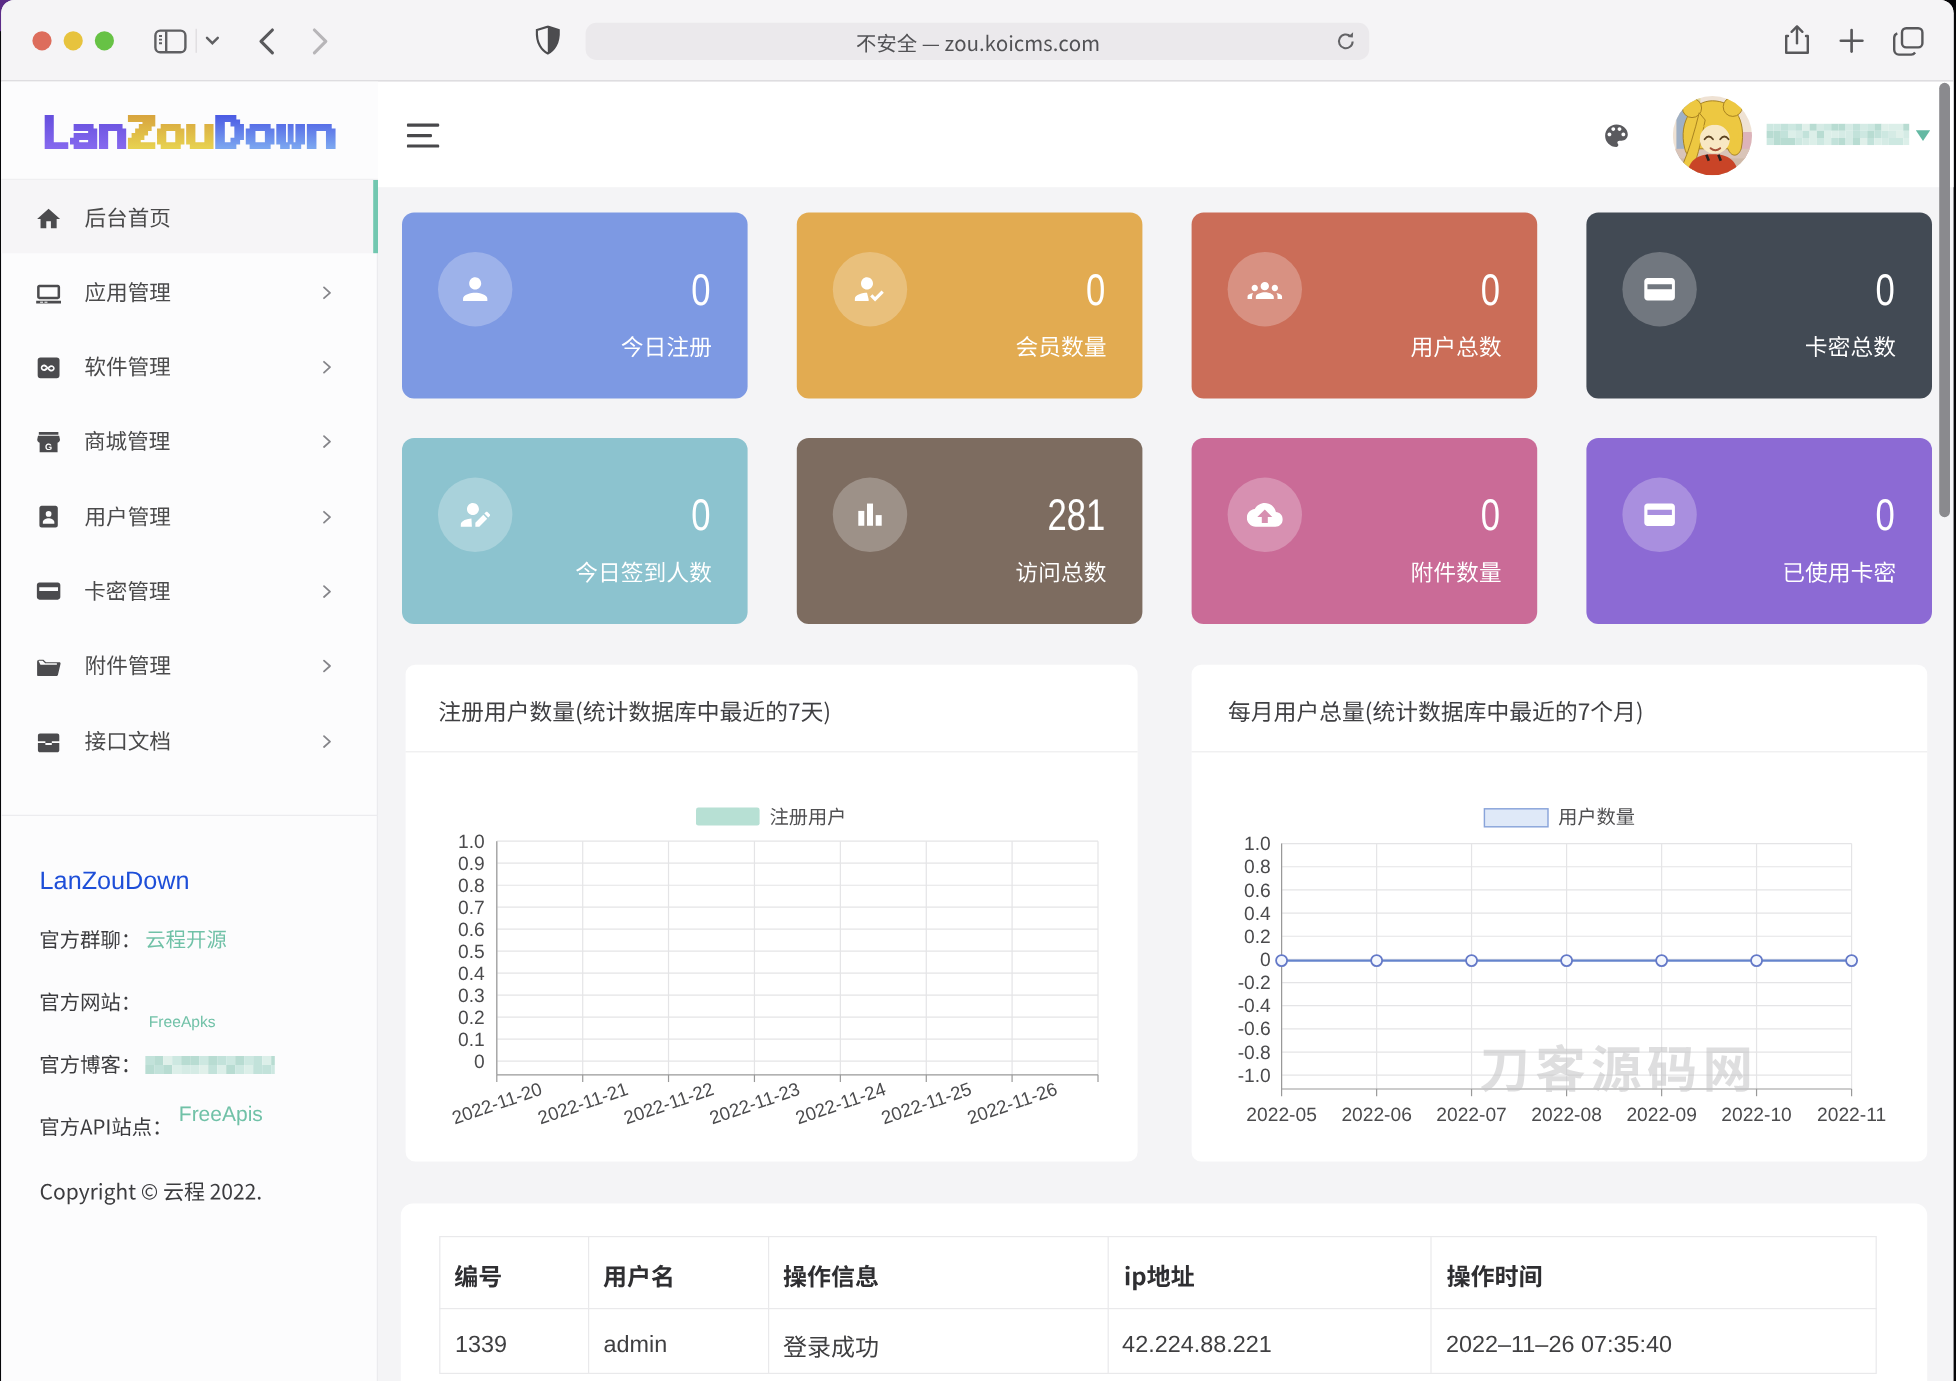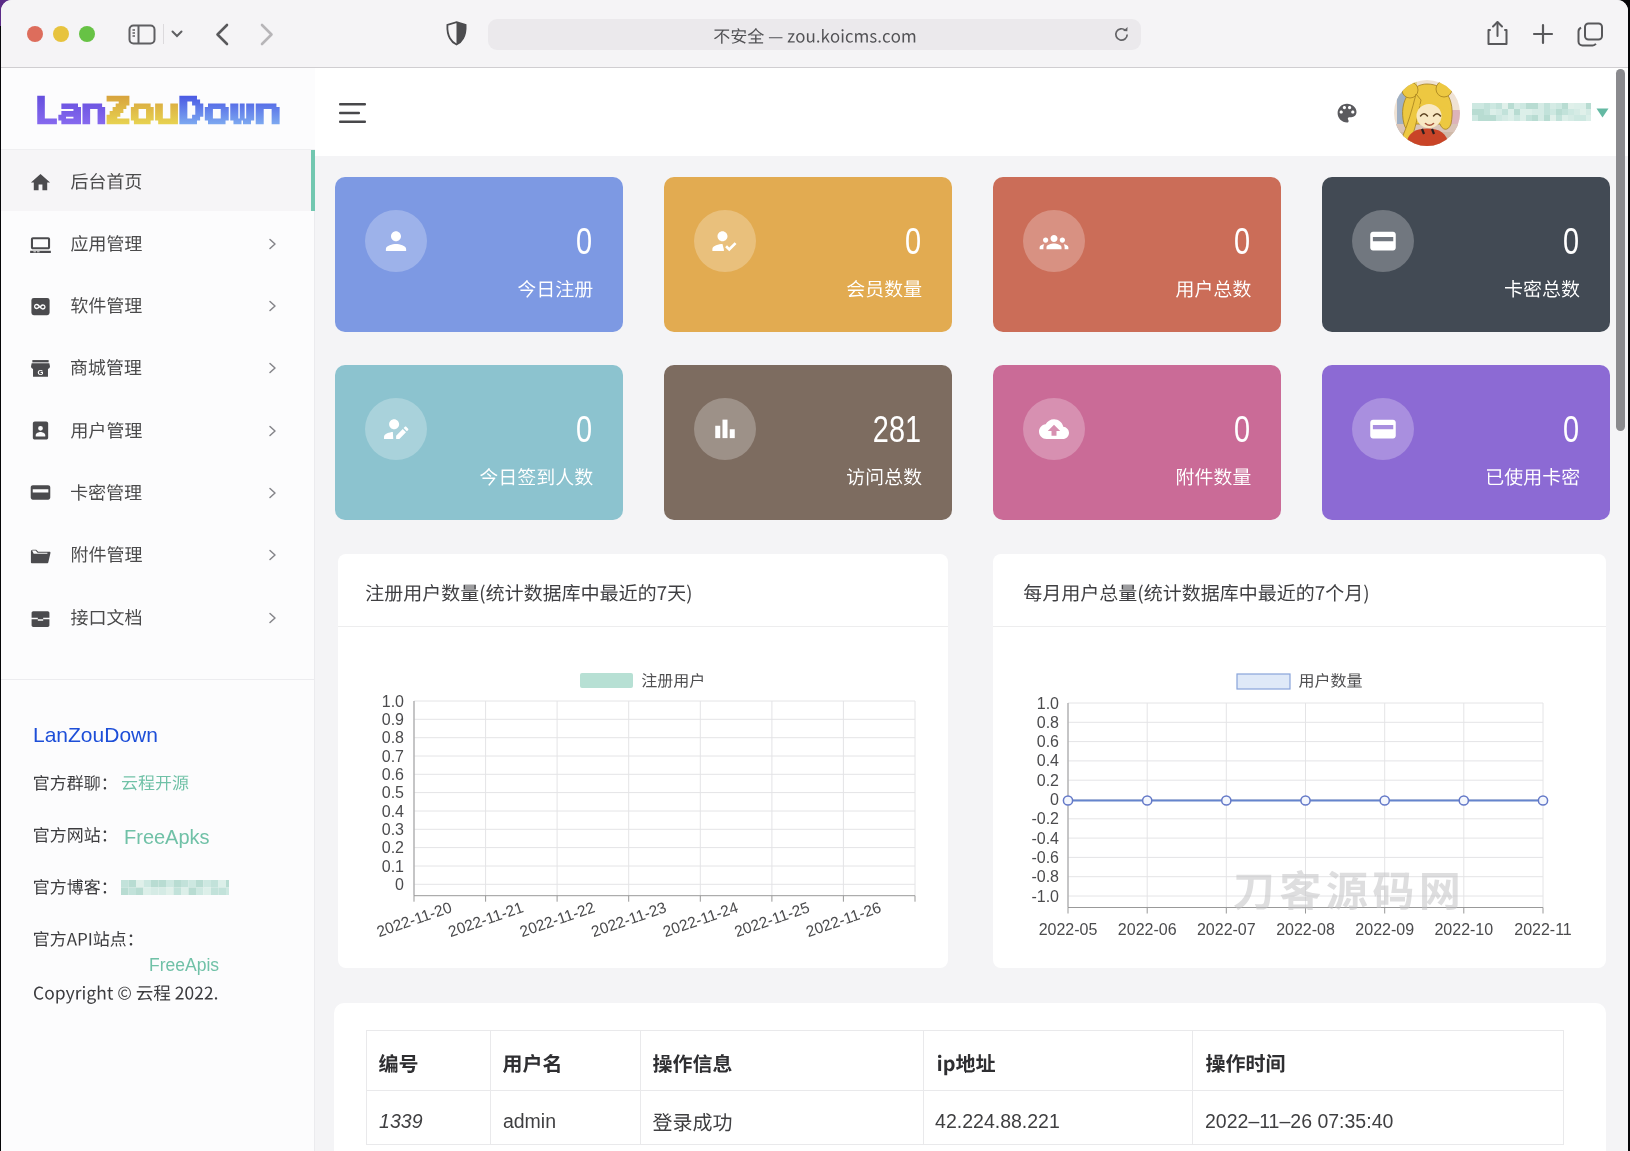--- a/index.html
+++ b/index.html
@@ -176,32 +176,32 @@
 <svg style="position:absolute;left:120.0px;top:772.9px;" width="70.5" height="19.5" viewBox="0 0 70.5 19.5">
         <g transform="translate(1.0,16.1) scale(1.0,1)">
           <path d="M2.8 -12.9V-11.6H14.3V-12.9ZM2.4 0.7C3.1 0.5 4.1 0.4 13.4 -0.4C13.9 0.3 14.2 0.9 14.5 1.4L15.7 0.7C14.9 -0.9 13.1 -3.4 11.7 -5.3L10.5 -4.7C11.2 -3.8 12.0 -2.7 12.7 -1.6L4.1 -1.0C5.5 -2.6 6.9 -4.7 8.0 -6.8H16.1V-8.1H1.0V-6.8H6.2C5.2 -4.6 3.7 -2.5 3.2 -1.9C2.7 -1.2 2.3 -0.8 1.9 -0.7C2.1 -0.3 2.3 0.4 2.4 0.7Z M26.0 -12.5H31.2V-9.3H26.0ZM24.9 -13.6V-8.2H32.4V-13.6ZM24.6 -3.6V-2.4H27.9V-0.2H23.5V0.9H33.4V-0.2H29.2V-2.4H32.6V-3.6H29.2V-5.6H33.0V-6.7H24.2V-5.6H27.9V-3.6ZM23.1 -14.0C21.9 -13.5 19.6 -13.0 17.7 -12.6C17.9 -12.4 18.1 -12.0 18.1 -11.7C18.9 -11.8 19.8 -11.9 20.6 -12.1V-9.5H17.8V-8.3H20.4C19.8 -6.3 18.6 -4.1 17.5 -2.9C17.7 -2.6 18.0 -2.1 18.1 -1.8C19.0 -2.8 19.9 -4.5 20.6 -6.2V1.3H21.9V-6.0C22.4 -5.3 23.1 -4.4 23.4 -3.9L24.2 -4.9C23.8 -5.3 22.4 -6.8 21.9 -7.2V-8.3H24.0V-9.5H21.9V-12.4C22.7 -12.6 23.4 -12.8 24.0 -13.1Z M45.0 -12.0V-7.1H40.3V-7.8V-12.0ZM34.9 -7.1V-5.9H38.9C38.7 -3.6 37.8 -1.3 34.9 0.5C35.3 0.7 35.7 1.1 35.9 1.4C39.1 -0.6 40.0 -3.2 40.2 -5.9H45.0V1.4H46.3V-5.9H50.1V-7.1H46.3V-12.0H49.6V-13.2H35.5V-12.0H39.0V-7.8L39.0 -7.1Z M60.1 -6.9H65.3V-5.4H60.1ZM60.1 -9.3H65.3V-7.9H60.1ZM59.6 -3.5C59.1 -2.3 58.3 -1.2 57.5 -0.3C57.8 -0.2 58.3 0.2 58.6 0.3C59.3 -0.5 60.2 -1.9 60.7 -3.2ZM64.4 -3.2C65.1 -2.1 65.9 -0.7 66.3 0.2L67.4 -0.4C67.0 -1.2 66.2 -2.6 65.5 -3.6ZM52.5 -13.2C53.4 -12.6 54.7 -11.8 55.3 -11.3L56.1 -12.3C55.4 -12.8 54.1 -13.5 53.2 -14.1ZM51.6 -8.6C52.6 -8.1 53.9 -7.3 54.5 -6.8L55.3 -7.8C54.6 -8.3 53.3 -9.0 52.4 -9.5ZM52.0 0.4 53.1 1.1C54.0 -0.5 54.9 -2.6 55.6 -4.4L54.6 -5.1C53.8 -3.2 52.8 -0.9 52.0 0.4ZM56.7 -13.4V-8.8C56.7 -6.0 56.6 -2.1 54.6 0.6C54.9 0.7 55.5 1.1 55.7 1.3C57.7 -1.6 58.0 -5.8 58.0 -8.8V-12.3H67.2V-13.4ZM62.0 -12.1C61.9 -11.6 61.7 -10.9 61.6 -10.3H59.0V-4.4H62.0V0.0C62.0 0.2 62.0 0.3 61.8 0.3C61.5 0.3 60.8 0.3 60.0 0.3C60.1 0.6 60.3 1.0 60.4 1.3C61.5 1.4 62.2 1.4 62.7 1.2C63.1 1.0 63.3 0.7 63.3 0.0V-4.4H66.5V-10.3H62.8C63.0 -10.8 63.2 -11.3 63.5 -11.8Z" fill="#70c1a7"></path>
         </g>
       </svg>
 <svg style="position:absolute;left:32.3px;top:824.6px;" width="76.3" height="19.8" viewBox="0 0 76.3 19.8">
         <g transform="translate(0.7,16.4) scale(1.0,1)">
           <path d="M4.7 -8.9H12.3V-6.7H4.7ZM3.4 -10.0V1.3H4.7V0.6H12.8V1.3H14.1V-4.0H4.7V-5.6H13.5V-10.0ZM4.7 -2.8H12.8V-0.6H4.7ZM7.6 -14.1C7.8 -13.7 8.0 -13.1 8.2 -12.6H1.3V-9.6H2.6V-11.4H14.4V-9.6H15.7V-12.6H9.6C9.5 -13.2 9.2 -13.8 8.9 -14.4Z M24.5 -13.9C24.9 -13.1 25.4 -12.0 25.6 -11.3H18.2V-10.1H22.8C22.6 -6.2 22.2 -1.8 17.8 0.4C18.1 0.6 18.5 1.1 18.7 1.4C21.9 -0.3 23.2 -3.1 23.8 -6.1H29.9C29.6 -2.3 29.2 -0.6 28.7 -0.2C28.5 -0.0 28.3 0.0 27.9 0.0C27.5 0.0 26.3 -0.0 25.1 -0.1C25.3 0.2 25.5 0.7 25.5 1.1C26.7 1.2 27.8 1.2 28.4 1.2C29.0 1.1 29.5 1.0 29.9 0.6C30.5 -0.1 30.9 -1.9 31.2 -6.8C31.2 -7.0 31.2 -7.4 31.2 -7.4H24.0C24.1 -8.3 24.1 -9.2 24.2 -10.1H32.9V-11.3H25.7L26.9 -11.9C26.7 -12.5 26.2 -13.6 25.7 -14.4Z M37.3 -9.1C38.1 -8.2 38.9 -7.1 39.7 -6.0C39.0 -4.2 38.1 -2.6 36.9 -1.5C37.2 -1.3 37.7 -1.0 37.9 -0.8C38.9 -1.9 39.8 -3.2 40.4 -4.8C41.0 -4.0 41.4 -3.3 41.8 -2.7L42.6 -3.5C42.2 -4.2 41.6 -5.2 40.9 -6.1C41.4 -7.5 41.8 -9.1 42.0 -10.7L40.9 -10.9C40.7 -9.6 40.4 -8.4 40.1 -7.3C39.4 -8.2 38.7 -9.0 38.1 -9.8ZM42.2 -9.1C43.0 -8.2 43.8 -7.1 44.5 -6.0C43.9 -4.1 42.9 -2.5 41.7 -1.4C42.0 -1.2 42.5 -0.8 42.7 -0.6C43.8 -1.8 44.6 -3.1 45.3 -4.8C45.9 -3.8 46.4 -2.9 46.7 -2.2L47.6 -2.9C47.2 -3.8 46.5 -4.9 45.8 -6.1C46.2 -7.5 46.6 -9.0 46.8 -10.7L45.7 -10.8C45.5 -9.6 45.3 -8.4 44.9 -7.3C44.3 -8.1 43.7 -9.0 43.0 -9.8ZM35.5 -13.3V1.3H36.8V-12.0H48.3V-0.3C48.3 -0.0 48.2 0.1 47.8 0.1C47.5 0.1 46.4 0.1 45.3 0.1C45.5 0.4 45.7 1.0 45.8 1.3C47.3 1.3 48.2 1.3 48.8 1.1C49.3 0.9 49.6 0.5 49.6 -0.3V-13.3Z M52.0 -11.1V-9.9H58.6V-11.1ZM52.7 -8.9C53.1 -7.0 53.4 -4.5 53.5 -2.8L54.6 -3.0C54.5 -4.7 54.1 -7.2 53.7 -9.1ZM54.0 -13.9C54.4 -13.1 54.9 -12.0 55.1 -11.3L56.3 -11.7C56.1 -12.4 55.6 -13.4 55.1 -14.2ZM56.6 -9.3C56.4 -7.2 55.9 -4.2 55.5 -2.4C54.1 -2.1 52.8 -1.8 51.8 -1.6L52.1 -0.3C53.9 -0.8 56.3 -1.4 58.5 -2.0L58.4 -3.1L56.6 -2.7C57.0 -4.5 57.5 -7.1 57.8 -9.1ZM58.9 -6.2V1.3H60.2V0.5H65.3V1.3H66.6V-6.2H63.0V-9.5H67.3V-10.8H63.0V-14.3H61.7V-6.2ZM60.2 -0.7V-4.9H65.3V-0.7Z M72.2 -8.3C72.9 -8.3 73.5 -8.8 73.5 -9.5C73.5 -10.3 72.9 -10.8 72.2 -10.8C71.6 -10.8 71.0 -10.3 71.0 -9.5C71.0 -8.8 71.6 -8.3 72.2 -8.3ZM72.2 0.1C72.9 0.1 73.5 -0.4 73.5 -1.2C73.5 -2.0 72.9 -2.5 72.2 -2.5C71.6 -2.5 71.0 -2.0 71.0 -1.2C71.0 -0.4 71.6 0.1 72.2 0.1Z" fill="#3c3c3f"></path>
         </g>
       </svg>
-<div style="position:absolute;left:124px;top:826px;font-size:20px;color:#70c1a7;">FreeApks</div>
+<div style="position:absolute;left:124px;top:844px;font-size:13px;color:#70c1a7;">FreeApks</div>
 <svg style="position:absolute;left:32.3px;top:876.6px;" width="76.3" height="19.8" viewBox="0 0 76.3 19.8">
         <g transform="translate(0.7,16.4) scale(1.0,1)">
           <path d="M4.7 -8.9H12.3V-6.7H4.7ZM3.4 -10.0V1.3H4.7V0.6H12.8V1.3H14.1V-4.0H4.7V-5.6H13.5V-10.0ZM4.7 -2.8H12.8V-0.6H4.7ZM7.6 -14.1C7.8 -13.7 8.0 -13.1 8.2 -12.6H1.3V-9.6H2.6V-11.4H14.4V-9.6H15.7V-12.6H9.6C9.5 -13.2 9.2 -13.8 8.9 -14.4Z M24.5 -13.9C24.9 -13.1 25.4 -12.0 25.6 -11.3H18.2V-10.1H22.8C22.6 -6.2 22.2 -1.8 17.8 0.4C18.1 0.6 18.5 1.1 18.7 1.4C21.9 -0.3 23.2 -3.1 23.8 -6.1H29.9C29.6 -2.3 29.2 -0.6 28.7 -0.2C28.5 -0.0 28.3 0.0 27.9 0.0C27.5 0.0 26.3 -0.0 25.1 -0.1C25.3 0.2 25.5 0.7 25.5 1.1C26.7 1.2 27.8 1.2 28.4 1.2C29.0 1.1 29.5 1.0 29.9 0.6C30.5 -0.1 30.9 -1.9 31.2 -6.8C31.2 -7.0 31.2 -7.4 31.2 -7.4H24.0C24.1 -8.3 24.1 -9.2 24.2 -10.1H32.9V-11.3H25.7L26.9 -11.9C26.7 -12.5 26.2 -13.6 25.7 -14.4Z M41.1 -2.0C41.9 -1.3 42.8 -0.3 43.2 0.3L44.2 -0.4C43.7 -1.1 42.8 -2.0 41.9 -2.6ZM40.6 -10.4V-4.7H41.8V-5.8H44.3V-4.7H45.5V-5.8H48.3V-4.7H49.4V-10.4H45.5V-11.4H50.3V-12.4H49.0L49.5 -12.9C48.9 -13.3 47.9 -13.9 47.1 -14.2L46.5 -13.5C47.1 -13.2 47.9 -12.8 48.4 -12.4H45.5V-14.3H44.3V-12.4H39.7V-11.4H44.3V-10.4ZM44.3 -7.7V-6.7H41.8V-7.7ZM45.5 -7.7H48.3V-6.7H45.5ZM44.3 -8.5H41.8V-9.5H44.3ZM45.5 -8.5V-9.5H48.3V-8.5ZM46.5 -5.1V-3.8H39.2V-2.7H46.5V0.0C46.5 0.2 46.5 0.3 46.2 0.3C46.0 0.3 45.2 0.3 44.3 0.3C44.5 0.6 44.6 1.0 44.7 1.3C45.9 1.3 46.6 1.3 47.1 1.2C47.6 1.0 47.8 0.7 47.8 0.0V-2.7H50.4V-3.8H47.8V-5.1ZM36.8 -14.3V-9.8H34.7V-8.6H36.8V1.3H38.0V-8.6H40.0V-9.8H38.0V-14.3Z M57.1 -9.0H62.2C61.5 -8.2 60.6 -7.5 59.5 -6.9C58.5 -7.5 57.6 -8.1 57.0 -8.9ZM57.4 -11.3C56.6 -10.0 54.9 -8.5 52.6 -7.4C52.9 -7.2 53.2 -6.8 53.4 -6.5C54.4 -7.0 55.3 -7.6 56.1 -8.2C56.7 -7.4 57.5 -6.8 58.3 -6.2C56.3 -5.2 53.9 -4.5 51.6 -4.1C51.8 -3.8 52.1 -3.3 52.2 -2.9C53.1 -3.1 54.0 -3.3 54.9 -3.6V1.3H56.2V0.8H62.9V1.3H64.2V-3.7C65.0 -3.5 65.8 -3.3 66.6 -3.2C66.8 -3.6 67.1 -4.1 67.4 -4.4C65.0 -4.7 62.7 -5.4 60.8 -6.2C62.2 -7.2 63.4 -8.3 64.2 -9.5L63.3 -10.1L63.1 -10.0H58.0C58.3 -10.3 58.6 -10.7 58.8 -11.0ZM59.5 -5.5C60.7 -4.8 62.1 -4.3 63.6 -3.9H55.7C57.1 -4.3 58.3 -4.9 59.5 -5.5ZM56.2 -0.3V-2.8H62.9V-0.3ZM58.3 -14.1C58.6 -13.7 58.9 -13.2 59.1 -12.7H52.3V-9.5H53.6V-11.6H65.4V-9.5H66.7V-12.7H60.6C60.3 -13.3 59.9 -13.9 59.6 -14.4Z M72.2 -8.3C72.9 -8.3 73.5 -8.8 73.5 -9.5C73.5 -10.3 72.9 -10.8 72.2 -10.8C71.6 -10.8 71.0 -10.3 71.0 -9.5C71.0 -8.8 71.6 -8.3 72.2 -8.3ZM72.2 0.1C72.9 0.1 73.5 -0.4 73.5 -1.2C73.5 -2.0 72.9 -2.5 72.2 -2.5C71.6 -2.5 71.0 -2.0 71.0 -1.2C71.0 -0.4 71.6 0.1 72.2 0.1Z" fill="#3c3c3f"></path>
         </g>
       </svg>
 <svg style="position:absolute;left:32.3px;top:928.6px;" width="102.3" height="19.8" viewBox="0 0 102.3 19.8">
         <g transform="translate(0.7,16.4) scale(1.0,1)">
           <path d="M4.7 -8.9H12.3V-6.7H4.7ZM3.4 -10.0V1.3H4.7V0.6H12.8V1.3H14.1V-4.0H4.7V-5.6H13.5V-10.0ZM4.7 -2.8H12.8V-0.6H4.7ZM7.6 -14.1C7.8 -13.7 8.0 -13.1 8.2 -12.6H1.3V-9.6H2.6V-11.4H14.4V-9.6H15.7V-12.6H9.6C9.5 -13.2 9.2 -13.8 8.9 -14.4Z M24.5 -13.9C24.9 -13.1 25.4 -12.0 25.6 -11.3H18.2V-10.1H22.8C22.6 -6.2 22.2 -1.8 17.8 0.4C18.1 0.6 18.5 1.1 18.7 1.4C21.9 -0.3 23.2 -3.1 23.8 -6.1H29.9C29.6 -2.3 29.2 -0.6 28.7 -0.2C28.5 -0.0 28.3 0.0 27.9 0.0C27.5 0.0 26.3 -0.0 25.1 -0.1C25.3 0.2 25.5 0.7 25.5 1.1C26.7 1.2 27.8 1.2 28.4 1.2C29.0 1.1 29.5 1.0 29.9 0.6C30.5 -0.1 30.9 -1.9 31.2 -6.8C31.2 -7.0 31.2 -7.4 31.2 -7.4H24.0C24.1 -8.3 24.1 -9.2 24.2 -10.1H32.9V-11.3H25.7L26.9 -11.9C26.7 -12.5 26.2 -13.6 25.7 -14.4Z M34.1 0.0H35.6L36.9 -3.8H41.4L42.6 0.0H44.3L40.0 -12.5H38.3ZM37.2 -5.0 37.9 -7.0C38.3 -8.4 38.7 -9.7 39.1 -11.2H39.2C39.6 -9.7 40.0 -8.4 40.4 -7.0L41.0 -5.0Z M46.1 0.0H47.6V-5.0H49.7C52.4 -5.0 54.3 -6.2 54.3 -8.8C54.3 -11.5 52.4 -12.5 49.6 -12.5H46.1ZM47.6 -6.2V-11.2H49.4C51.6 -11.2 52.7 -10.6 52.7 -8.8C52.7 -7.0 51.7 -6.2 49.5 -6.2Z M56.8 0.0H58.4V-12.5H56.8Z M61.1 -11.1V-9.9H67.7V-11.1ZM61.7 -8.9C62.1 -7.0 62.5 -4.5 62.6 -2.8L63.6 -3.0C63.5 -4.7 63.2 -7.2 62.8 -9.1ZM63.1 -13.9C63.5 -13.1 64.0 -12.0 64.2 -11.3L65.4 -11.7C65.2 -12.4 64.7 -13.4 64.2 -14.2ZM65.7 -9.3C65.5 -7.2 65.0 -4.2 64.6 -2.4C63.2 -2.1 61.9 -1.8 60.9 -1.6L61.2 -0.3C63.0 -0.8 65.3 -1.4 67.6 -2.0L67.5 -3.1L65.7 -2.7C66.1 -4.5 66.6 -7.1 66.9 -9.1ZM68.0 -6.2V1.3H69.3V0.5H74.4V1.3H75.7V-6.2H72.1V-9.5H76.4V-10.8H72.1V-14.3H70.8V-6.2ZM69.3 -0.7V-4.9H74.4V-0.7Z M81.1 -7.9H90.0V-4.9H81.1ZM82.9 -2.2C83.1 -1.1 83.2 0.4 83.2 1.2L84.5 1.0C84.5 0.2 84.3 -1.2 84.1 -2.3ZM86.4 -2.2C86.9 -1.1 87.4 0.3 87.6 1.2L88.8 0.9C88.6 0.0 88.1 -1.4 87.5 -2.4ZM89.8 -2.3C90.7 -1.2 91.6 0.3 92.0 1.2L93.2 0.7C92.8 -0.2 91.8 -1.7 91.0 -2.7ZM80.1 -2.6C79.6 -1.4 78.7 0.0 77.8 0.8L78.9 1.3C79.9 0.4 80.8 -1.0 81.3 -2.3ZM79.9 -9.1V-3.7H91.3V-9.1H86.1V-11.3H92.5V-12.5H86.1V-14.3H84.8V-9.1Z M98.3 -8.3C99.0 -8.3 99.6 -8.8 99.6 -9.5C99.6 -10.3 99.0 -10.8 98.3 -10.8C97.6 -10.8 97.0 -10.3 97.0 -9.5C97.0 -8.8 97.6 -8.3 98.3 -8.3ZM98.3 0.1C99.0 0.1 99.6 -0.4 99.6 -1.2C99.6 -2.0 99.0 -2.5 98.3 -2.5C97.6 -2.5 97.0 -2.0 97.0 -1.2C97.0 -0.4 97.6 0.1 98.3 0.1Z" fill="#3c3c3f"></path>
         </g>
       </svg>
-<div style="position:absolute;left:149px;top:955px;font-size:17.5px;color:#70c1a7;">FreeApis</div>
+<div style="position:absolute;left:149px;top:918px;font-size:17.5px;color:#70c1a7;">FreeApis</div>
 <svg style="position:absolute;left:32.0px;top:982.5px;" width="187.2" height="22.8" viewBox="0 0 187.2 22.8">
         <g transform="translate(1.0,16.5) scale(1.0,1)">
           <path d="M6.6 0.2C8.3 0.2 9.5 -0.4 10.5 -1.6L9.6 -2.6C8.8 -1.7 7.9 -1.2 6.7 -1.2C4.2 -1.2 2.7 -3.2 2.7 -6.5C2.7 -9.7 4.3 -11.6 6.7 -11.6C7.8 -11.6 8.7 -11.1 9.3 -10.4L10.2 -11.5C9.5 -12.3 8.3 -13.1 6.7 -13.1C3.4 -13.1 1.0 -10.6 1.0 -6.4C1.0 -2.2 3.4 0.2 6.6 0.2Z M16.5 0.2C18.8 0.2 20.9 -1.6 20.9 -4.7C20.9 -7.9 18.8 -9.7 16.5 -9.7C14.1 -9.7 12.1 -7.9 12.1 -4.7C12.1 -1.6 14.1 0.2 16.5 0.2ZM16.5 -1.1C14.8 -1.1 13.7 -2.6 13.7 -4.7C13.7 -6.9 14.8 -8.4 16.5 -8.4C18.1 -8.4 19.2 -6.9 19.2 -4.7C19.2 -2.6 18.1 -1.1 16.5 -1.1Z M23.4 4.0H25.0V0.8L24.9 -0.9C25.8 -0.2 26.7 0.2 27.6 0.2C29.7 0.2 31.7 -1.6 31.7 -4.9C31.7 -7.8 30.4 -9.7 27.9 -9.7C26.8 -9.7 25.7 -9.1 24.9 -8.4H24.9L24.7 -9.5H23.4ZM27.3 -1.1C26.7 -1.1 25.8 -1.4 25.0 -2.1V-7.1C25.9 -7.9 26.7 -8.4 27.5 -8.4C29.3 -8.4 30.0 -7.0 30.0 -4.9C30.0 -2.5 28.9 -1.1 27.3 -1.1Z M34.4 4.1C36.3 4.1 37.3 2.7 37.9 0.8L41.5 -9.5H40.0L38.2 -4.2C38.0 -3.4 37.7 -2.4 37.5 -1.5H37.4C37.0 -2.4 36.7 -3.4 36.4 -4.2L34.5 -9.5H32.8L36.7 0.0L36.5 0.7C36.1 1.9 35.4 2.8 34.3 2.8C34.1 2.8 33.8 2.7 33.6 2.6L33.3 3.9C33.6 4.0 34.0 4.1 34.4 4.1Z M43.3 0.0H45.0V-6.1C45.6 -7.7 46.6 -8.3 47.3 -8.3C47.7 -8.3 48.0 -8.3 48.3 -8.2L48.6 -9.5C48.3 -9.7 48.0 -9.7 47.5 -9.7C46.5 -9.7 45.5 -9.0 44.9 -7.8H44.8L44.7 -9.5H43.3Z M50.1 0.0H51.7V-9.5H50.1ZM50.9 -11.5C51.6 -11.5 52.0 -11.9 52.0 -12.5C52.0 -13.1 51.6 -13.6 50.9 -13.6C50.3 -13.6 49.9 -13.1 49.9 -12.5C49.9 -11.9 50.3 -11.5 50.9 -11.5Z M58.2 4.4C61.1 4.4 63.0 2.9 63.0 1.1C63.0 -0.5 61.8 -1.2 59.7 -1.2H57.8C56.5 -1.2 56.1 -1.6 56.1 -2.2C56.1 -2.7 56.4 -3.0 56.7 -3.3C57.2 -3.1 57.7 -3.0 58.1 -3.0C60.1 -3.0 61.6 -4.3 61.6 -6.3C61.6 -7.1 61.3 -7.8 60.8 -8.3H62.8V-9.5H59.5C59.2 -9.6 58.7 -9.7 58.1 -9.7C56.2 -9.7 54.6 -8.4 54.6 -6.4C54.6 -5.2 55.2 -4.3 55.8 -3.8V-3.7C55.3 -3.4 54.8 -2.7 54.8 -2.0C54.8 -1.2 55.1 -0.7 55.6 -0.4V-0.3C54.7 0.2 54.2 1.0 54.2 1.8C54.2 3.5 55.8 4.4 58.2 4.4ZM58.1 -4.1C57.1 -4.1 56.1 -5.0 56.1 -6.4C56.1 -7.8 57.0 -8.6 58.1 -8.6C59.3 -8.6 60.2 -7.8 60.2 -6.4C60.2 -5.0 59.2 -4.1 58.1 -4.1ZM58.4 3.3C56.6 3.3 55.6 2.6 55.6 1.6C55.6 1.1 55.9 0.5 56.6 0.0C57.0 0.1 57.5 0.1 57.8 0.1H59.5C60.7 0.1 61.4 0.5 61.4 1.3C61.4 2.3 60.2 3.3 58.4 3.3Z M64.8 0.0H66.4V-6.9C67.4 -7.9 68.0 -8.3 69.0 -8.3C70.3 -8.3 70.8 -7.6 70.8 -5.8V0.0H72.4V-6.0C72.4 -8.4 71.5 -9.7 69.5 -9.7C68.2 -9.7 67.2 -9.0 66.4 -8.2L66.4 -10.1V-13.9H64.8Z M78.4 0.2C79.0 0.2 79.6 0.1 80.2 -0.1L79.9 -1.3C79.6 -1.2 79.1 -1.1 78.8 -1.1C77.7 -1.1 77.3 -1.7 77.3 -2.9V-8.2H79.9V-9.5H77.3V-12.2H76.0L75.8 -9.5L74.3 -9.4V-8.2H75.7V-2.9C75.7 -1.0 76.4 0.2 78.4 0.2Z M91.6 0.2C95.0 0.2 97.9 -2.3 97.9 -6.3C97.9 -10.3 95.0 -12.8 91.6 -12.8C88.2 -12.8 85.3 -10.3 85.3 -6.3C85.3 -2.3 88.2 0.2 91.6 0.2ZM91.6 -0.6C88.7 -0.6 86.2 -2.9 86.2 -6.3C86.2 -9.7 88.7 -12.0 91.6 -12.0C94.6 -12.0 97.0 -9.7 97.0 -6.3C97.0 -2.9 94.6 -0.6 91.6 -0.6ZM91.8 -2.5C92.9 -2.5 93.7 -2.9 94.4 -3.6L93.8 -4.4C93.3 -3.9 92.7 -3.5 91.8 -3.5C90.4 -3.5 89.5 -4.6 89.5 -6.3C89.5 -7.9 90.5 -8.9 91.9 -8.9C92.6 -8.9 93.1 -8.6 93.6 -8.1L94.3 -8.9C93.7 -9.5 92.9 -10.0 91.8 -10.0C90.0 -10.0 88.2 -8.6 88.2 -6.3C88.2 -3.9 89.8 -2.5 91.8 -2.5Z M105.7 -13.3V-12.0H117.6V-13.3ZM105.3 0.8C106.0 0.5 107.0 0.4 116.7 -0.4C117.1 0.3 117.5 0.9 117.7 1.5L119.0 0.7C118.1 -0.9 116.4 -3.5 114.9 -5.5L113.7 -4.8C114.4 -3.9 115.2 -2.7 115.9 -1.6L107.1 -1.0C108.5 -2.7 109.9 -4.8 111.1 -7.0H119.4V-8.4H103.8V-7.0H109.3C108.1 -4.8 106.7 -2.6 106.2 -2.0C105.6 -1.3 105.2 -0.8 104.8 -0.7C105.0 -0.3 105.2 0.5 105.3 0.8Z M129.6 -12.8H134.9V-9.6H129.6ZM128.4 -14.0V-8.5H136.2V-14.0ZM128.2 -3.7V-2.5H131.6V-0.2H127.0V0.9H137.2V-0.2H132.9V-2.5H136.4V-3.7H132.9V-5.8H136.8V-6.9H127.8V-5.8H131.6V-3.7ZM126.6 -14.5C125.4 -13.9 123.0 -13.4 121.1 -13.0C121.2 -12.7 121.4 -12.3 121.5 -12.0C122.3 -12.1 123.2 -12.3 124.0 -12.5V-9.8H121.2V-8.5H123.9C123.2 -6.5 122.0 -4.3 120.8 -3.0C121.0 -2.7 121.4 -2.2 121.5 -1.8C122.4 -2.9 123.3 -4.6 124.0 -6.4V1.4H125.3V-6.2C125.9 -5.4 126.6 -4.5 126.9 -4.0L127.7 -5.0C127.4 -5.4 125.8 -7.0 125.3 -7.5V-8.5H127.5V-9.8H125.3V-12.8C126.2 -13.0 126.9 -13.2 127.6 -13.4Z M142.5 0.0H150.6V-1.4H147.0C146.4 -1.4 145.6 -1.3 144.9 -1.3C147.9 -4.1 150.0 -6.7 150.0 -9.3C150.0 -11.6 148.5 -13.1 146.2 -13.1C144.6 -13.1 143.5 -12.3 142.4 -11.2L143.4 -10.3C144.1 -11.1 145.0 -11.8 146.0 -11.8C147.6 -11.8 148.4 -10.7 148.4 -9.2C148.4 -7.0 146.5 -4.5 142.5 -0.9Z M156.3 0.2C158.8 0.2 160.3 -2.0 160.3 -6.5C160.3 -10.9 158.8 -13.1 156.3 -13.1C153.9 -13.1 152.3 -10.9 152.3 -6.5C152.3 -2.0 153.9 0.2 156.3 0.2ZM156.3 -1.1C154.9 -1.1 153.9 -2.7 153.9 -6.5C153.9 -10.2 154.9 -11.8 156.3 -11.8C157.8 -11.8 158.8 -10.2 158.8 -6.5C158.8 -2.7 157.8 -1.1 156.3 -1.1Z M161.9 0.0H170.0V-1.4H166.5C165.8 -1.4 165.0 -1.3 164.4 -1.3C167.4 -4.1 169.4 -6.7 169.4 -9.3C169.4 -11.6 167.9 -13.1 165.7 -13.1C164.0 -13.1 162.9 -12.3 161.9 -11.2L162.8 -10.3C163.5 -11.1 164.4 -11.8 165.5 -11.8C167.1 -11.8 167.8 -10.7 167.8 -9.2C167.8 -7.0 166.0 -4.5 161.9 -0.9Z M171.7 0.0H179.7V-1.4H176.2C175.5 -1.4 174.7 -1.3 174.1 -1.3C177.1 -4.1 179.1 -6.7 179.1 -9.3C179.1 -11.6 177.7 -13.1 175.4 -13.1C173.7 -13.1 172.6 -12.3 171.6 -11.2L172.5 -10.3C173.2 -11.1 174.1 -11.8 175.2 -11.8C176.8 -11.8 177.5 -10.7 177.5 -9.2C177.5 -7.0 175.7 -4.5 171.7 -0.9Z M183.0 0.2C183.7 0.2 184.2 -0.3 184.2 -1.0C184.2 -1.7 183.7 -2.2 183.0 -2.2C182.4 -2.2 181.9 -1.7 181.9 -1.0C181.9 -0.3 182.4 0.2 183.0 0.2Z" fill="#3c3c3f"></path>
         </g>
       </svg>
 <svg style="position:absolute;left:121px;top:879.5px" width="108" height="15" viewBox="0 0 108 15">
         <rect x="0.0" y="0.0" width="7.5" height="7.5" fill="#c2e2da"></rect>
         <rect x="0.0" y="7.5" width="7.5" height="7.5" fill="#b8dcd2"></rect>
         <rect x="7.5" y="0.0" width="7.5" height="7.5" fill="#b8dcd2"></rect>
         <rect x="7.5" y="7.5" width="7.5" height="7.5" fill="#c2e2da"></rect>
@@ -585,21 +585,21 @@
 <svg style="position:absolute;left:935.5px;top:1052.0px;" width="61.0" height="25.3" viewBox="0 0 61.0 25.3">
         <g transform="translate(0.6,19.0) scale(1.0,1)">
           <path d="M1.6 0.0H4.5V-11.2H1.6ZM3.1 -13.0C4.1 -13.0 4.8 -13.6 4.8 -14.6C4.8 -15.6 4.1 -16.2 3.1 -16.2C2.0 -16.2 1.4 -15.6 1.4 -14.6C1.4 -13.6 2.0 -13.0 3.1 -13.0Z M7.7 4.3H10.6V0.9L10.5 -0.9C11.3 -0.2 12.3 0.3 13.3 0.3C15.7 0.3 18.0 -1.9 18.0 -5.8C18.0 -9.2 16.4 -11.5 13.6 -11.5C12.4 -11.5 11.3 -10.8 10.3 -10.0H10.3L10.1 -11.2H7.7ZM12.6 -2.1C12.0 -2.1 11.3 -2.4 10.6 -3.0V-7.9C11.4 -8.7 12.0 -9.1 12.8 -9.1C14.3 -9.1 15.0 -7.9 15.0 -5.7C15.0 -3.3 14.0 -2.1 12.6 -2.1Z M27.4 -15.1V-9.8L25.4 -8.9L26.3 -6.8L27.4 -7.3V-2.1C27.4 0.7 28.1 1.4 30.9 1.4C31.5 1.4 34.5 1.4 35.2 1.4C37.5 1.4 38.2 0.5 38.5 -2.4C37.9 -2.5 36.9 -2.9 36.4 -3.2C36.2 -1.2 36.0 -0.7 35.0 -0.7C34.3 -0.7 31.7 -0.7 31.1 -0.7C29.8 -0.7 29.7 -0.9 29.7 -2.1V-8.3L31.3 -9.0V-2.9H33.6V-10.0L35.3 -10.7C35.3 -7.9 35.3 -6.4 35.2 -6.1C35.2 -5.7 35.0 -5.7 34.8 -5.7C34.6 -5.7 34.2 -5.7 33.8 -5.7C34.1 -5.2 34.3 -4.3 34.3 -3.7C35.0 -3.7 35.8 -3.7 36.4 -4.0C37.0 -4.2 37.4 -4.7 37.4 -5.6C37.5 -6.5 37.6 -8.9 37.6 -12.7L37.7 -13.1L36.0 -13.7L35.6 -13.4L35.2 -13.1L33.6 -12.4V-17.0H31.3V-11.5L29.7 -10.8V-15.1ZM19.4 -3.4 20.3 -1.0C22.2 -1.9 24.5 -3.0 26.6 -4.0L26.1 -6.1L24.2 -5.4V-10.1H26.3V-12.4H24.2V-16.7H22.0V-12.4H19.6V-10.1H22.0V-4.4C21.0 -4.0 20.1 -3.7 19.4 -3.4Z M47.3 -12.6V-1.2H45.2V1.1H58.4V-1.2H54.1V-8.0H58.0V-10.3H54.1V-16.9H51.7V-1.2H49.6V-12.6ZM39.4 -3.8 40.3 -1.4C42.2 -2.2 44.6 -3.2 46.8 -4.1L46.4 -6.2L44.3 -5.5V-10.1H46.6V-12.4H44.3V-16.7H42.1V-12.4H39.7V-10.1H42.1V-4.7C41.1 -4.3 40.2 -4.0 39.4 -3.8Z" fill="#2f2f32"></path>
         </g>
       </svg>
 <svg style="position:absolute;left:1203.5px;top:1052.0px;" width="82.3" height="22.8" viewBox="0 0 82.3 22.8">
         <g transform="translate(1.5,19.0) scale(1.0,1)">
           <path d="M11.1 -14.6H14.8V-13.3H11.1ZM9.1 -16.2V-11.6H16.9V-16.2ZM9.1 -9.3H10.7V-7.8H9.1ZM15.2 -9.3H16.9V-7.8H15.2ZM2.7 -17.0V-13.2H0.8V-11.0H2.7V-7.4L0.5 -6.8L1.0 -4.4L2.7 -5.0V-0.8C2.7 -0.6 2.6 -0.5 2.4 -0.5C2.2 -0.5 1.7 -0.5 1.1 -0.6C1.4 0.0 1.7 1.0 1.7 1.6C2.9 1.6 3.6 1.5 4.2 1.1C4.8 0.8 4.9 0.2 4.9 -0.9V-5.8L6.8 -6.4L6.4 -8.6L4.9 -8.1V-11.0H6.6V-13.2H4.9V-17.0ZM7.0 -4.9V-3.0H10.7C9.4 -1.8 7.5 -0.9 5.5 -0.4C6.0 0.1 6.7 1.0 7.0 1.5C8.8 0.9 10.5 -0.1 11.8 -1.4V1.8H14.1V-1.5C15.2 -0.3 16.6 0.7 18.1 1.3C18.4 0.8 19.1 -0.1 19.6 -0.5C18.0 -1.0 16.3 -1.9 15.2 -3.0H19.2V-4.9H14.1V-6.1H18.9V-10.9H13.4V-6.2H12.6V-10.9H7.3V-6.1H11.8V-4.9Z M30.3 -16.8C29.4 -13.9 27.8 -11.0 26.0 -9.2C26.6 -8.8 27.5 -8.0 27.9 -7.5C28.8 -8.6 29.7 -9.9 30.5 -11.4H31.3V1.8H33.7V-2.7H39.2V-4.9H33.7V-7.2H38.9V-9.3H33.7V-11.4H39.4V-13.7H31.6C32.0 -14.5 32.3 -15.4 32.6 -16.2ZM25.0 -16.9C24.0 -14.1 22.3 -11.2 20.4 -9.4C20.9 -8.8 21.5 -7.4 21.8 -6.8C22.2 -7.3 22.6 -7.8 23.0 -8.3V1.8H25.4V-12.0C26.2 -13.4 26.8 -14.8 27.3 -16.2Z M49.2 -8.6C50.1 -7.1 51.4 -5.1 52.0 -4.0L54.2 -5.2C53.5 -6.3 52.1 -8.2 51.2 -9.6ZM46.0 -7.7V-4.1H43.6V-7.7ZM46.0 -9.8H43.6V-13.3H46.0ZM41.3 -15.4V-0.3H43.6V-1.9H48.2V-15.4ZM54.9 -16.9V-13.3H49.0V-10.9H54.9V-1.4C54.9 -1.0 54.8 -0.9 54.3 -0.9C53.9 -0.9 52.4 -0.9 51.0 -0.9C51.4 -0.3 51.8 0.8 51.9 1.5C53.9 1.5 55.3 1.4 56.2 1.1C57.1 0.7 57.4 0.0 57.4 -1.4V-10.9H59.4V-13.3H57.4V-16.9Z M61.4 -12.2V1.8H63.9V-12.2ZM61.7 -15.7C62.6 -14.7 63.6 -13.4 64.1 -12.5L66.1 -13.8C65.6 -14.7 64.5 -16.0 63.6 -16.9ZM68.1 -5.6H71.9V-3.7H68.1ZM68.1 -9.5H71.9V-7.6H68.1ZM65.9 -11.4V-1.8H74.2V-11.4ZM66.8 -16.0V-13.8H76.3V-0.8C76.3 -0.6 76.2 -0.5 75.9 -0.5C75.7 -0.5 75.0 -0.4 74.3 -0.5C74.6 0.1 74.9 1.0 75.0 1.7C76.3 1.7 77.2 1.6 77.9 1.3C78.6 0.9 78.8 0.3 78.8 -0.8V-16.0Z" fill="#2f2f32"></path>
         </g>
       </svg>
-<div style="position:absolute;left:379.1px;top:1112px;font-size:19.5px;line-height:1;color:#3f3f41;font-style:italic;">1339</div>
+<div style="position:absolute;left:379.1px;top:1112px;font-size:19.5px;line-height:1;color:#3f3f41;">1339</div>
 <div style="position:absolute;left:502.9px;top:1112px;font-size:19.5px;line-height:1;color:#3f3f41;">admin</div>
 <svg style="position:absolute;left:651.2px;top:1111.2px;" width="82.3" height="22.5" viewBox="0 0 82.3 22.5">
         <g transform="translate(1.5,18.8) scale(1.0,1)">
           <path d="M5.7 -7.0H14.0V-4.5H5.7ZM4.2 -8.3V-3.3H15.6V-8.3ZM17.6 -14.3C16.9 -13.5 15.8 -12.6 14.8 -11.8C14.3 -12.3 13.8 -12.8 13.4 -13.4C14.4 -14.0 15.6 -15.0 16.5 -15.8L15.3 -16.6C14.7 -15.9 13.7 -15.0 12.7 -14.3C12.2 -15.1 11.7 -15.9 11.3 -16.8L10.0 -16.3C10.9 -14.5 12.0 -12.7 13.4 -11.2H6.7C7.9 -12.5 8.9 -14.0 9.5 -15.6L8.5 -16.1L8.2 -16.0H2.0V-14.8H7.5C7.0 -13.8 6.3 -12.8 5.5 -12.0C4.9 -12.7 3.8 -13.4 2.9 -14.0L2.0 -13.1C2.9 -12.6 4.0 -11.8 4.6 -11.1C3.3 -10.0 1.9 -9.0 0.5 -8.4C0.8 -8.2 1.2 -7.6 1.4 -7.3C3.2 -8.1 4.9 -9.3 6.4 -10.9V-9.9H13.6V-10.9C15.0 -9.5 16.7 -8.3 18.4 -7.5C18.7 -7.9 19.1 -8.5 19.5 -8.7C18.1 -9.3 16.8 -10.1 15.7 -11.0C16.7 -11.7 17.8 -12.6 18.7 -13.5ZM13.0 -3.2C12.7 -2.3 12.1 -1.0 11.6 -0.2H6.9L8.2 -0.6C8.0 -1.3 7.5 -2.4 6.9 -3.1L5.6 -2.7C6.1 -1.9 6.5 -0.9 6.7 -0.2H1.2V1.1H18.8V-0.2H13.1C13.6 -0.9 14.0 -1.9 14.5 -2.8Z M22.7 -6.3C24.0 -5.6 25.6 -4.5 26.3 -3.7L27.4 -4.8C26.6 -5.5 25.0 -6.6 23.7 -7.3ZM22.7 -15.7V-14.3H34.8L34.7 -12.5H23.3V-11.1H34.6L34.5 -9.2H21.3V-7.9H29.2V-4.2C26.3 -3.0 23.3 -1.8 21.4 -1.1L22.2 0.3C24.1 -0.6 26.7 -1.7 29.2 -2.8V-0.0C29.2 0.2 29.1 0.3 28.8 0.3C28.5 0.4 27.4 0.4 26.2 0.3C26.4 0.7 26.6 1.3 26.7 1.6C28.3 1.6 29.3 1.6 29.9 1.4C30.5 1.2 30.7 0.8 30.7 -0.0V-4.7C32.5 -2.1 35.0 -0.2 38.1 0.8C38.3 0.4 38.7 -0.2 39.1 -0.5C36.9 -1.1 35.0 -2.1 33.5 -3.5C34.8 -4.3 36.3 -5.4 37.5 -6.5L36.2 -7.4C35.3 -6.5 33.8 -5.3 32.6 -4.5C31.8 -5.3 31.2 -6.3 30.7 -7.3V-7.9H38.8V-9.2H36.1C36.3 -11.3 36.4 -13.8 36.4 -15.7L35.3 -15.8L35.0 -15.7Z M50.9 -16.8C50.9 -15.6 50.9 -14.5 51.0 -13.4H42.6V-7.8C42.6 -5.2 42.4 -1.7 40.7 0.7C41.1 0.9 41.7 1.4 42.0 1.7C43.8 -0.9 44.1 -4.9 44.1 -7.8V-7.9H47.8C47.7 -4.5 47.6 -3.2 47.3 -2.9C47.2 -2.7 47.0 -2.7 46.7 -2.7C46.4 -2.7 45.5 -2.7 44.6 -2.8C44.8 -2.4 45.0 -1.8 45.0 -1.4C46.0 -1.3 46.9 -1.3 47.4 -1.3C48.0 -1.4 48.3 -1.5 48.6 -1.9C49.0 -2.5 49.1 -4.2 49.2 -8.7C49.2 -8.9 49.3 -9.3 49.3 -9.3H44.1V-11.9H51.1C51.3 -8.7 51.8 -5.7 52.6 -3.4C51.2 -1.9 49.7 -0.7 47.9 0.3C48.2 0.6 48.8 1.2 49.0 1.5C50.6 0.6 51.9 -0.5 53.2 -1.8C54.1 0.2 55.3 1.5 56.8 1.5C58.4 1.5 58.9 0.5 59.2 -3.0C58.8 -3.1 58.2 -3.4 57.9 -3.8C57.8 -1.1 57.5 -0.1 56.9 -0.1C55.9 -0.1 55.0 -1.2 54.3 -3.2C55.8 -5.1 56.9 -7.4 57.8 -10.0L56.3 -10.4C55.7 -8.4 54.8 -6.5 53.7 -4.9C53.2 -6.9 52.8 -9.3 52.6 -11.9H59.0V-13.4H52.5C52.5 -14.5 52.4 -15.6 52.4 -16.8ZM53.4 -15.8C54.7 -15.1 56.2 -14.1 57.0 -13.4L57.9 -14.4C57.2 -15.1 55.6 -16.1 54.3 -16.7Z M60.8 -3.6 61.1 -2.1C63.3 -2.7 66.1 -3.5 68.9 -4.3L68.7 -5.7L65.5 -4.8V-13.0H68.4V-14.4H61.0V-13.0H64.0V-4.4C62.8 -4.1 61.6 -3.8 60.8 -3.6ZM71.9 -16.5C71.9 -15.0 71.9 -13.6 71.9 -12.2H68.5V-10.8H71.8C71.5 -5.9 70.4 -1.9 66.1 0.4C66.5 0.7 67.0 1.2 67.2 1.6C71.8 -0.9 73.0 -5.5 73.3 -10.8H77.3C77.0 -3.7 76.7 -0.9 76.1 -0.3C75.9 -0.1 75.7 0.0 75.3 0.0C74.8 0.0 73.7 -0.0 72.5 -0.1C72.7 0.3 72.9 0.9 72.9 1.4C74.1 1.4 75.2 1.4 75.9 1.4C76.6 1.3 77.0 1.2 77.4 0.6C78.2 -0.3 78.5 -3.2 78.8 -11.5C78.8 -11.7 78.8 -12.2 78.8 -12.2H73.4C73.4 -13.6 73.4 -15.0 73.4 -16.5Z" fill="#3f3f41"></path>
         </g>
       </svg>
 <div style="position:absolute;left:935.1px;top:1112px;font-size:19.5px;line-height:1;color:#3f3f41;">42.224.88.221</div>
 <div style="position:absolute;left:1205px;top:1112px;font-size:19.5px;line-height:1;color:#3f3f41;text-align:right;">2022–11–26 07:35:40</div>
 <div style="position:absolute;left:1616px;top:69px;width:9px;height:362px;border-radius:5px;background:#8a8a8e;"></div>
 <svg style="position:absolute;left:712.0px;top:25.5px;" width="205.2" height="19.8" viewBox="0 0 205.2 19.8">

